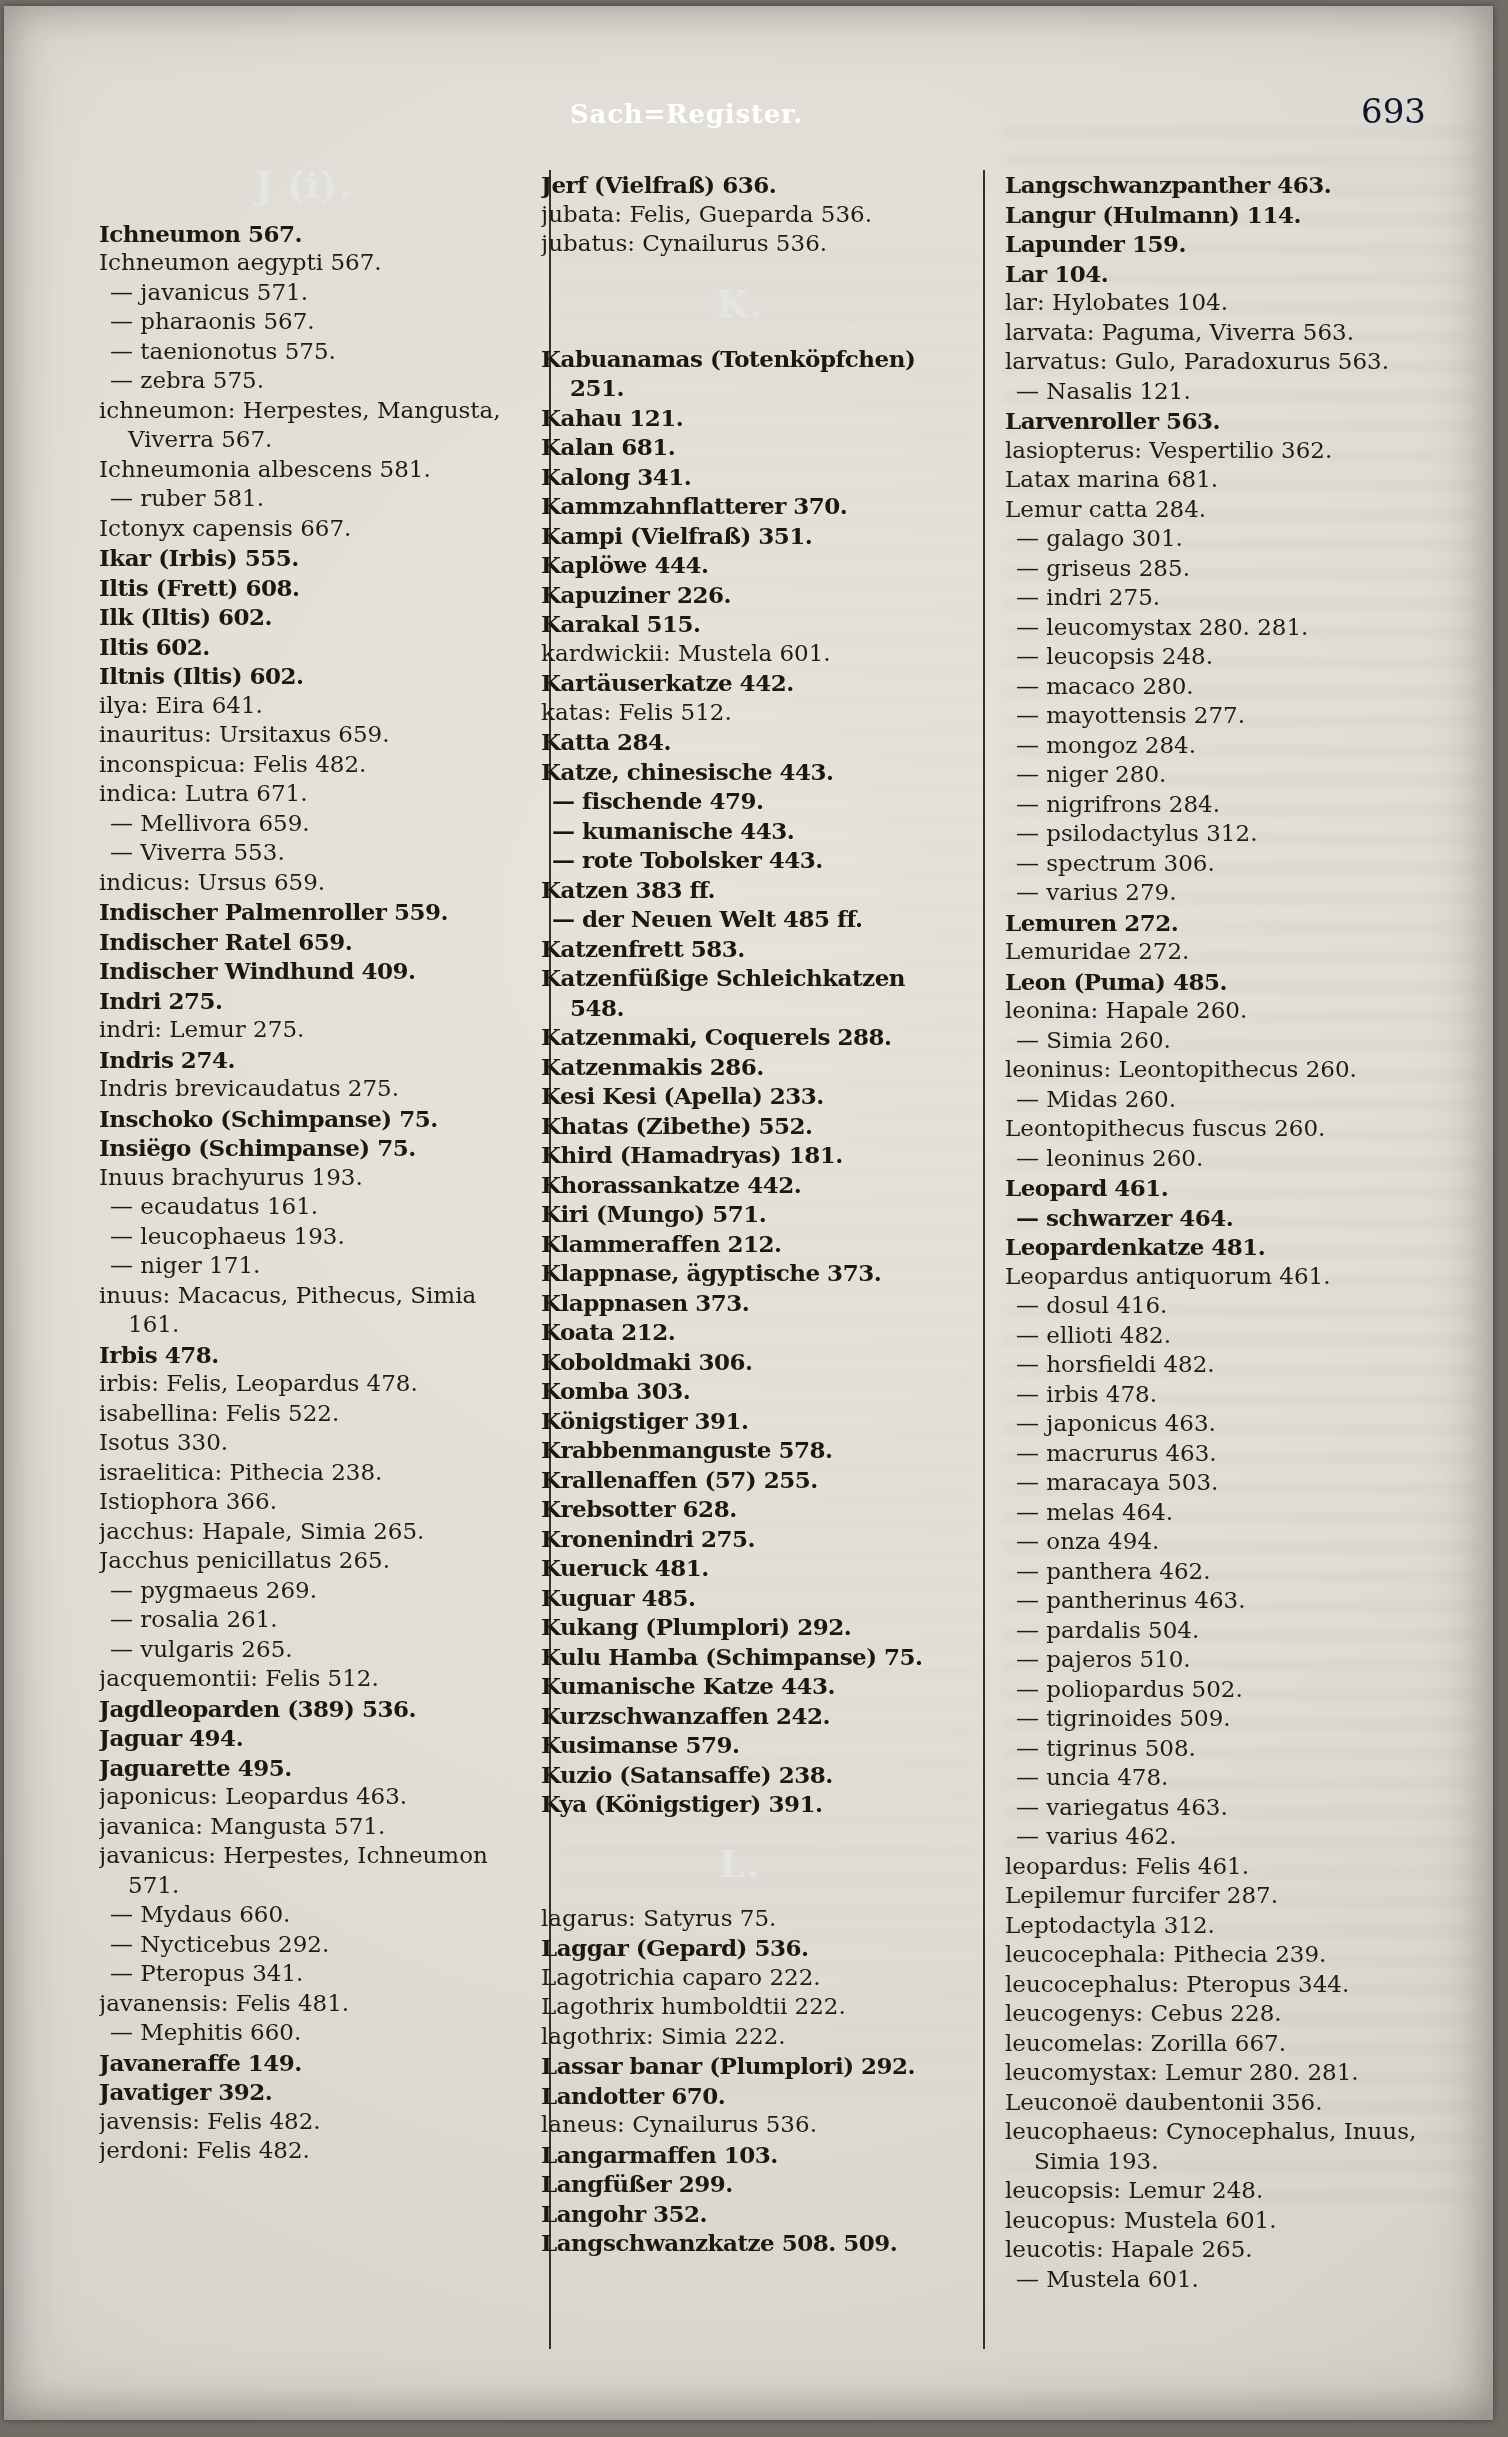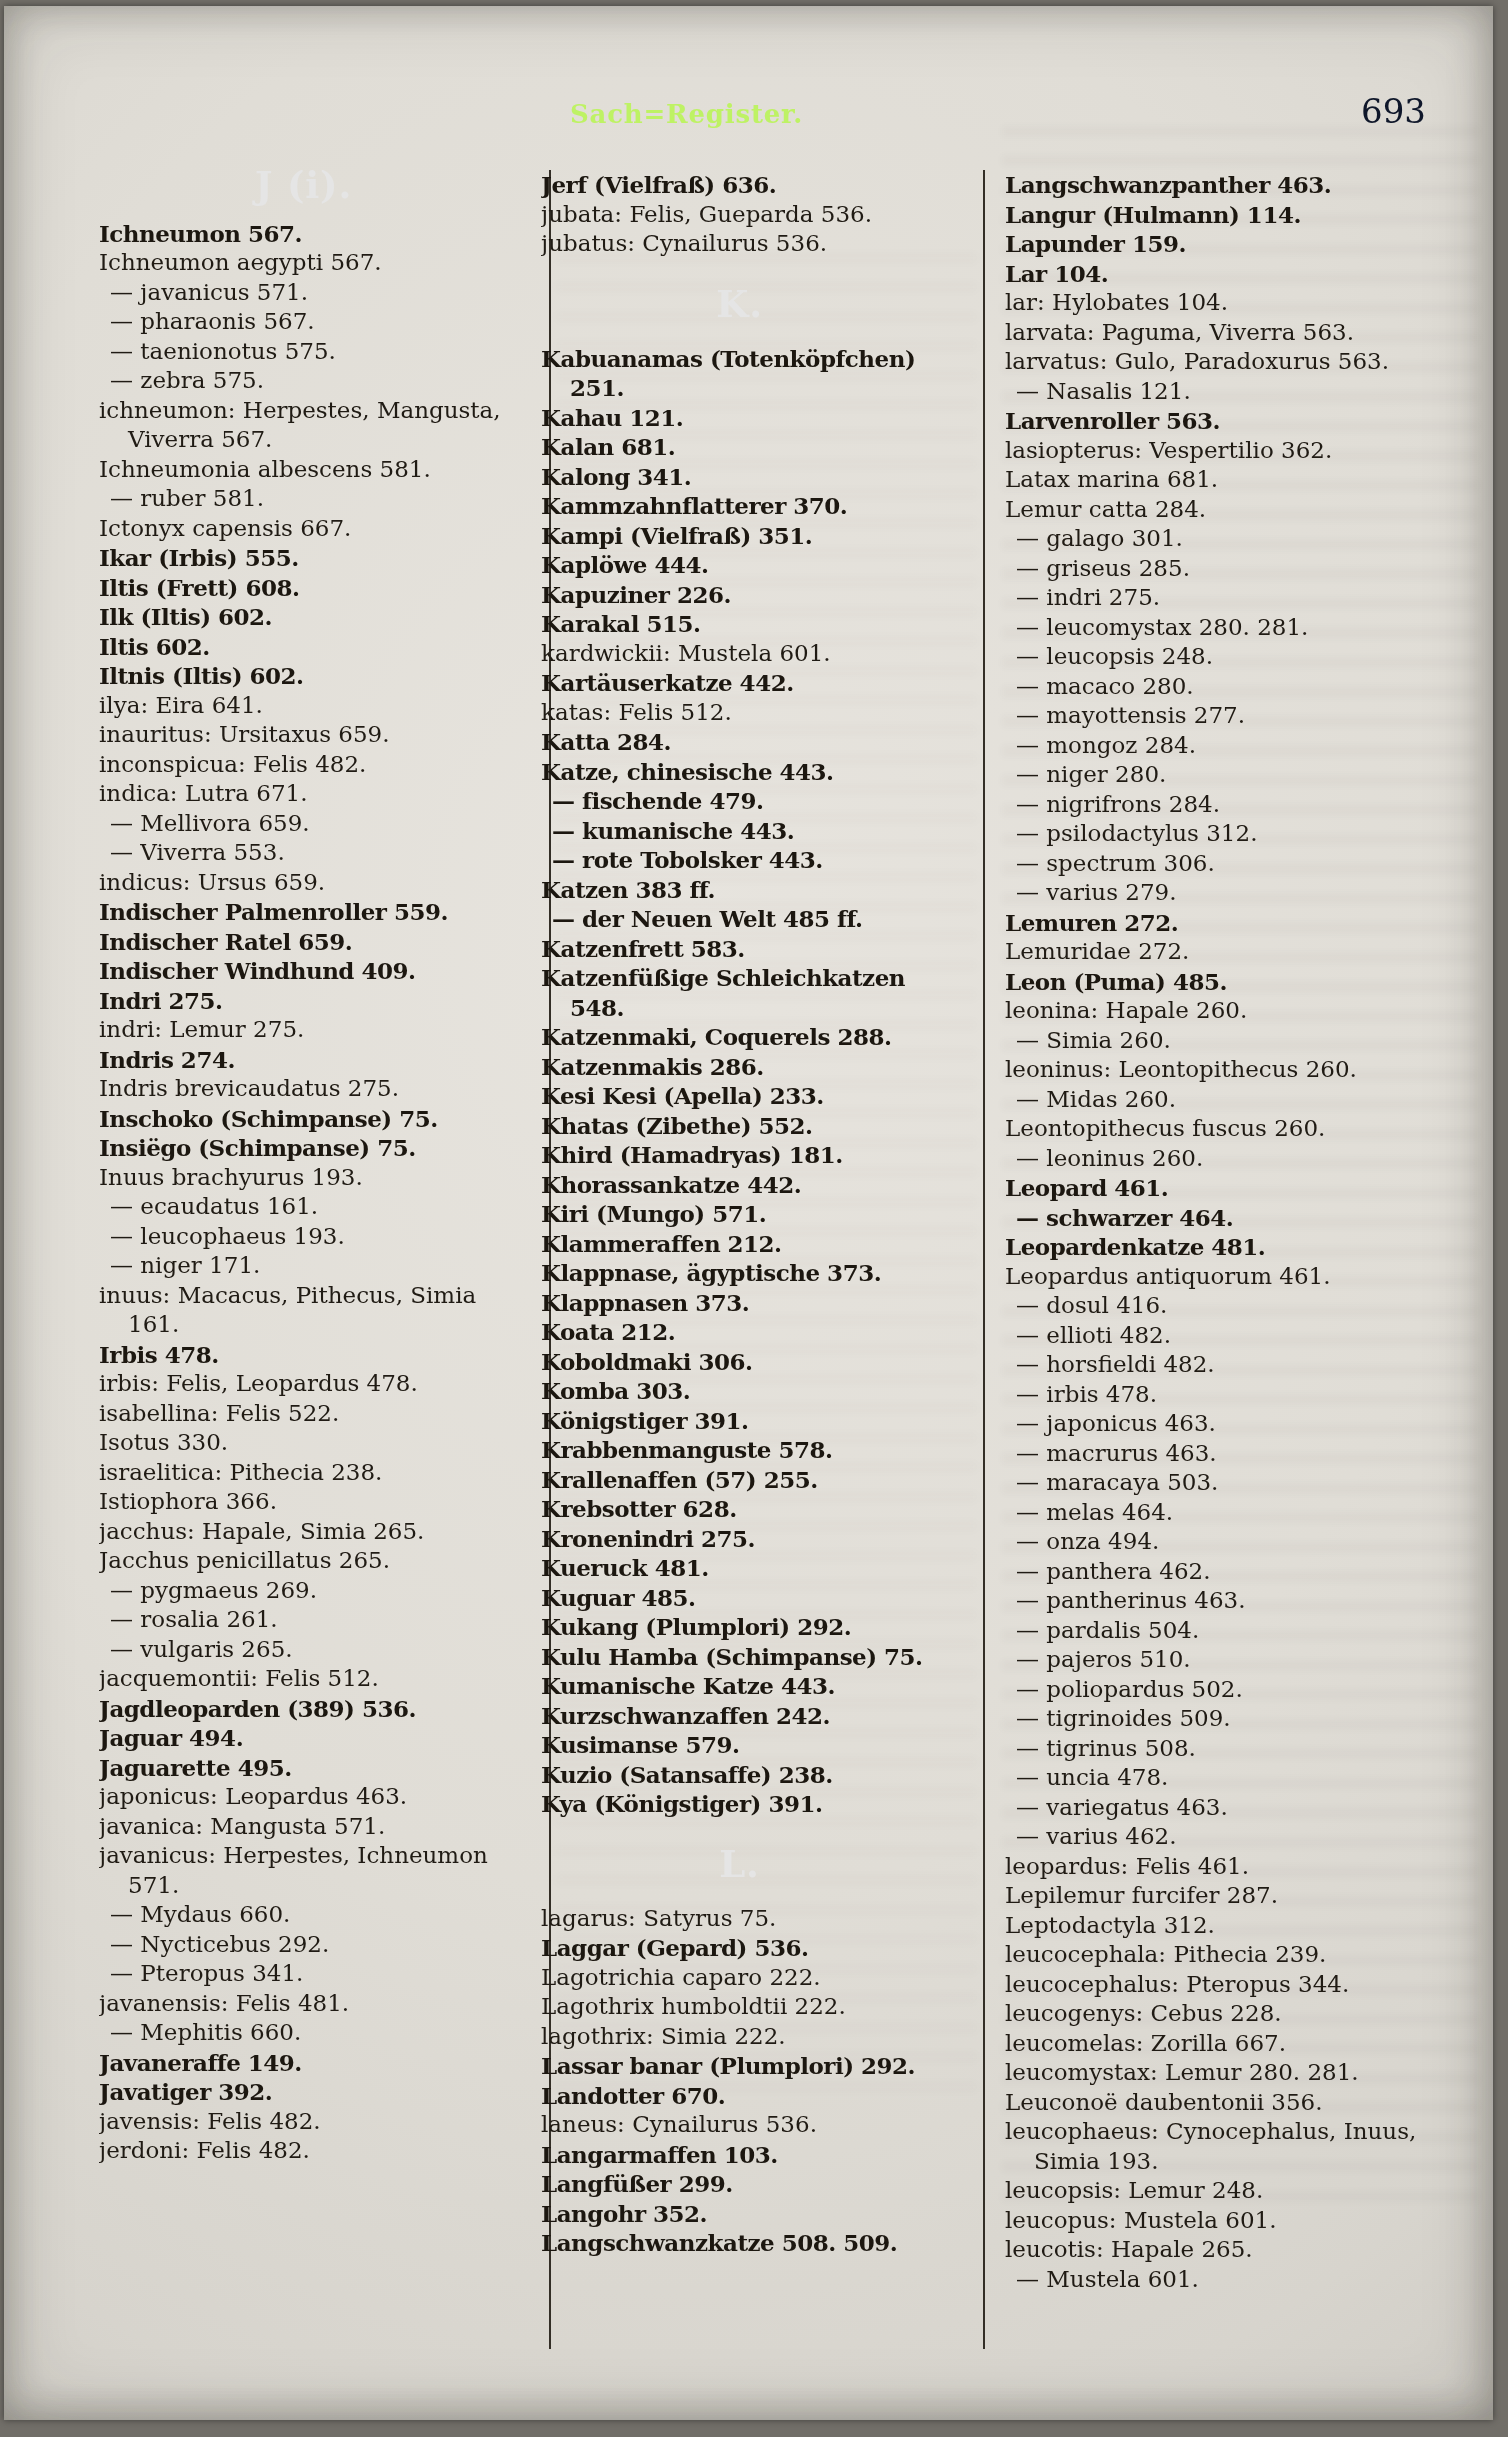--- a/index.html
+++ b/index.html
@@ -62,21 +62,21 @@
     left: 67px;
     right: 67px;
     height: 51px;
     color: #221d16;
   }
   .header-title {
     text-align: center;
     font-size: 26px;
     font-weight: bold;
     letter-spacing: 0.8px;
-    color: #bef264;
+    color: #ffffff;
     padding-right: 135px; 
   }
   .page-number {
     position: absolute;
     right: 15px;
     top: -8.4px;
     font-size: 34px;
     color: #0f172a;
   }
   .rule {

